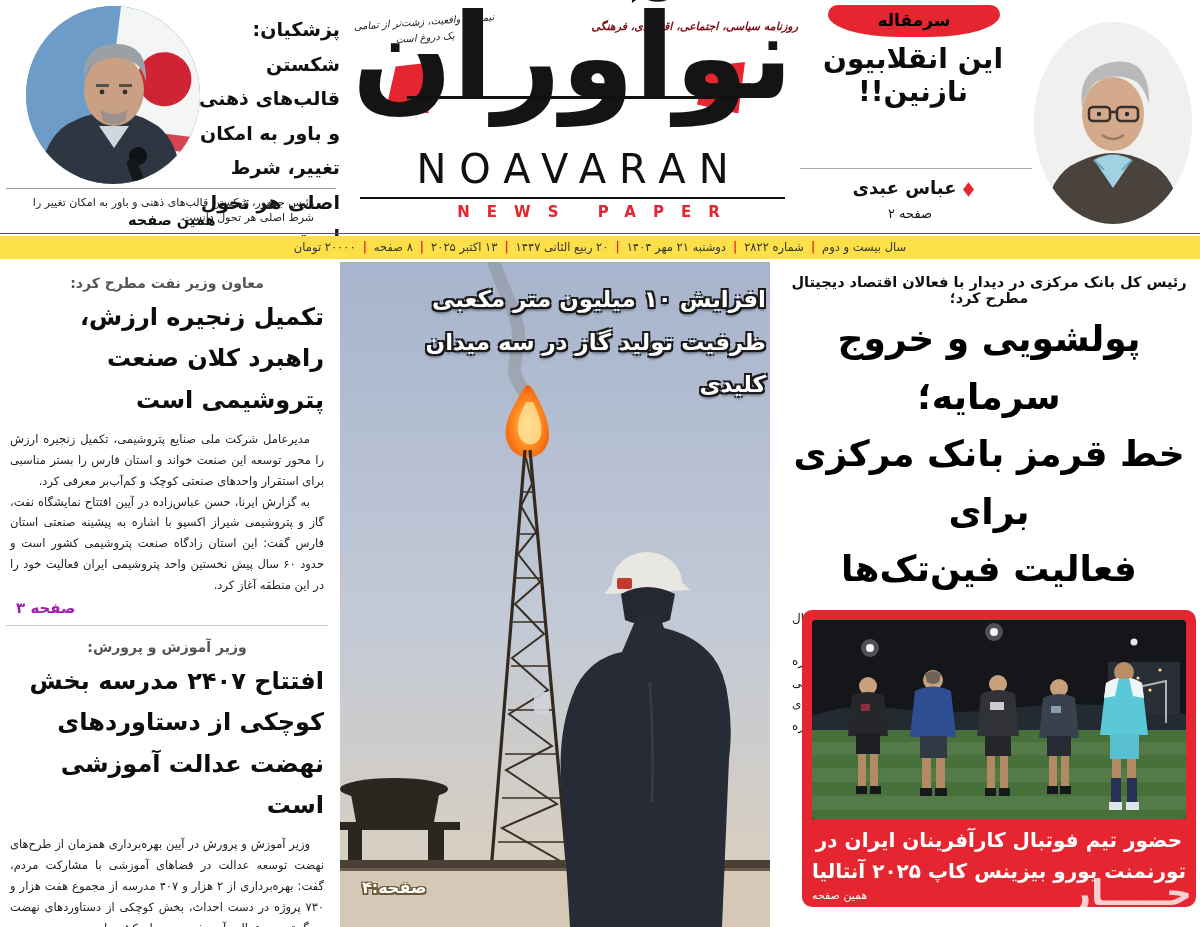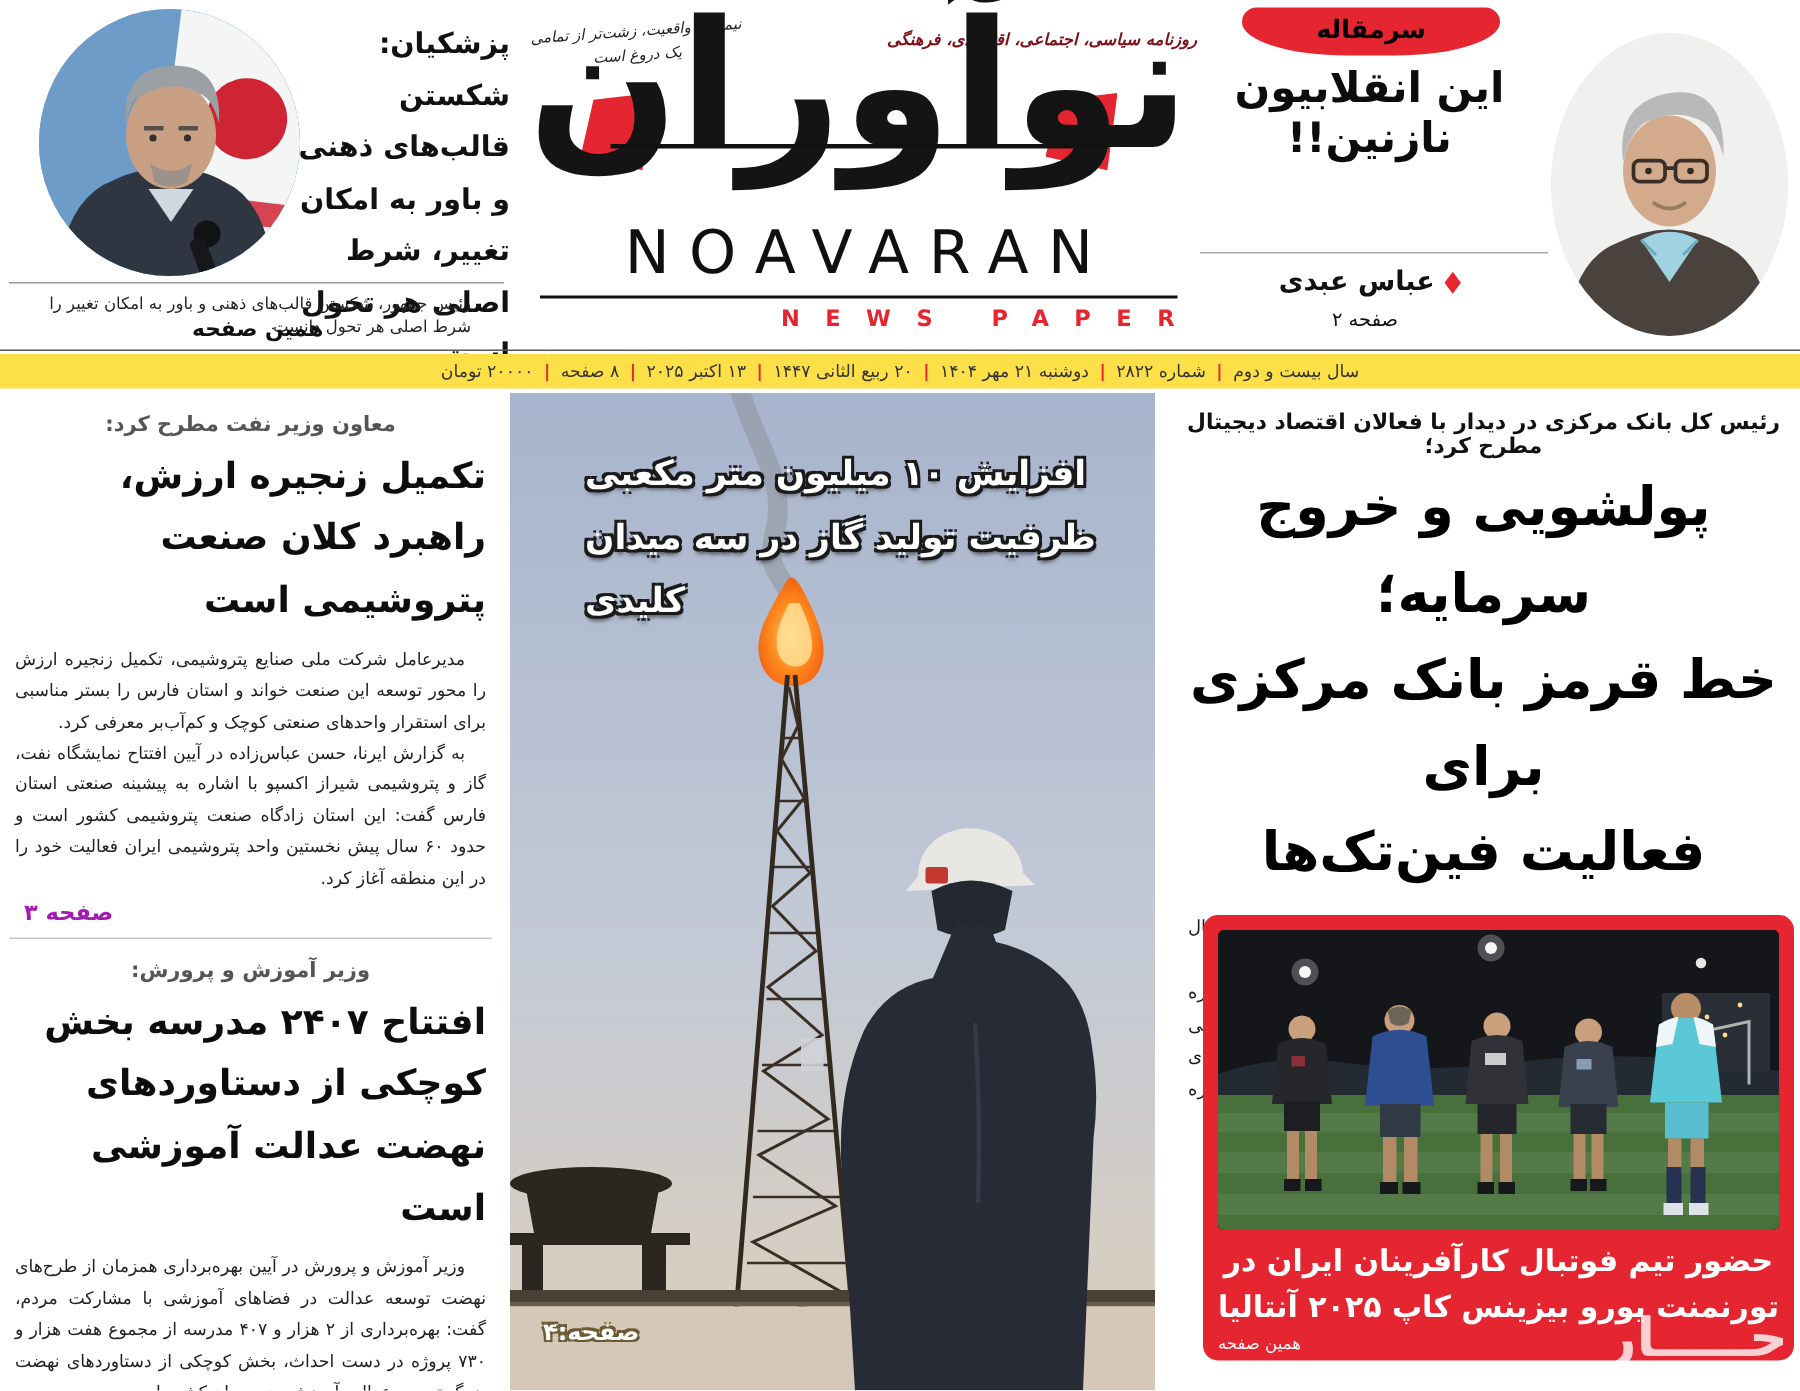--- a/index.html
+++ b/index.html
@@ -26,21 +26,21 @@
   .logo-accent { width:48px; height:56px; background:var(--red);
     clip-path:polygon(18% 8%, 100% 0, 86% 92%, 0 76%); z-index:1; }
   .logo-accent.l { left:42px; top:62px; }
   .logo-accent.r { left:352px; top:62px; }
   .logo-fa { left:0; top:-16px; width:100%; text-align:center; font-size:118px;
     font-weight:bold; color:#141414; z-index:2; line-height:1.25; }
   .logo-line { left:62px; top:96px; width:332px; height:3px; background:#111; z-index:3; }
   .logo-en { left:0; top:146px; width:100%; text-align:center; font-size:40px;
     letter-spacing:13px; text-indent:13px; color:#101010; direction:ltr; }
   .logo-en-line { left:15px; top:197px; width:425px; height:2px; background:#111; }
-  .logo-sub-en { left:0; top:203px; width:100%; text-align:right; color:var(--red);
+  .logo-sub-en { left:16px; top:203px; width:100%; text-align:center; color:var(--red);
     font-size:15px; font-weight:bold; letter-spacing:17px; text-indent:17px; direction:ltr; }
 
   .edit-badge { right:200px; top:5px; width:172px; height:32px; background:var(--red);
     color:#000000; font-size:17px; font-weight:bold; text-align:center; line-height:30px;
     border-radius:12px 12px 50% 50% / 12px 12px 85% 85%; }
   .edit-headline { right:168px; top:42px; width:238px; font-size:28px; font-weight:bold;
     text-align:center; color:#0c0c0c; }
   .edit-photo { right:8px; top:22px; width:158px; height:202px; border-radius:50%;
     overflow:hidden; background:#f0f0ee; }
   .edit-divider { right:168px; top:168px; width:232px; height:1px; background:#aaa; }
@@ -64,24 +64,24 @@
     margin:6px 0 8px; color:#0d0d0d; }
   .lbody p { font-size:11.5px; line-height:1.82; text-align:justify; color:#222;
     text-indent:14px; }
   .pageref { font-weight:bold; font-size:15px; margin:3px 0 8px; text-align:left;
     color:#a21caf; padding-left:6px; }
   .col-div { border:none; border-top:1px solid #c9c9c9; margin:4px 6px; }
 
   
   .center-photo { left:340px; top:262px; width:430px; height:665px; overflow:hidden; }
   .center-photo svg { position:absolute; inset:0; }
-  .photo-title { right:4px; top:16px; width:376px; text-align:left; font-size:23px;
+  .photo-title { right:4px; top:16px; width:376px; text-align:right; font-size:23px;
     font-weight:bold; color:#fff; line-height:1.85;
     text-shadow:-2px -2px 0 #1a1a1a, 2px -2px 0 #1a1a1a, -2px 2px 0 #1a1a1a,
-      2px 2px 0 #1a1a1a, 0 3px 3px rgba(0,0,0,.6);margin-top:17px; }
+      2px 2px 0 #1a1a1a, 0 3px 3px rgba(0,0,0,.6); }
   .photo-pageref { left:22px; bottom:30px; color:#fff; font-weight:bold; font-size:16px;
     text-shadow:-1.5px -1.5px 0 #6b5a33, 1.5px -1.5px 0 #6b5a33, -1.5px 1.5px 0 #6b5a33,
       1.5px 1.5px 0 #6b5a33; }
 
   
   .main-col { right:0; top:262px; width:422px; }
   .ms-kicker { text-align:center; font-size:14.5px; font-weight:bold; color:#111;
     margin-top:12px; }
   .ms-head { text-align:center; font-weight:bold; font-size:36px; line-height:1.6;
     color:#000; }

